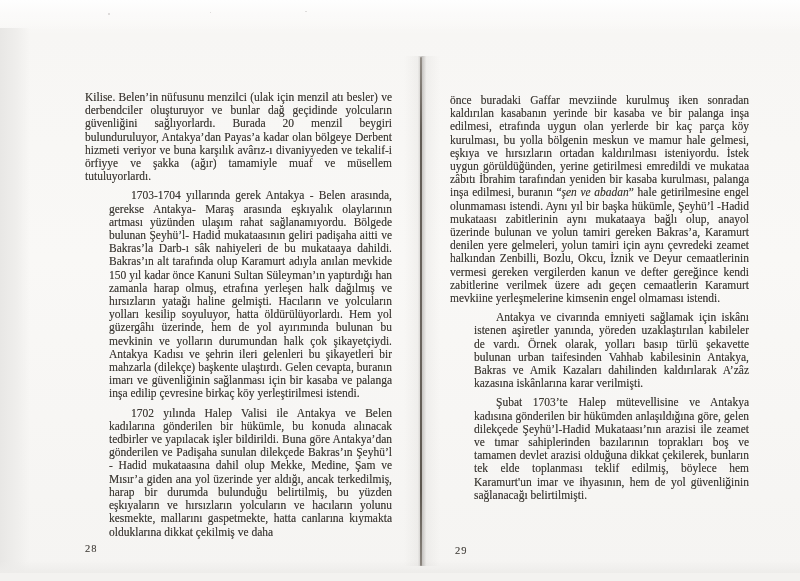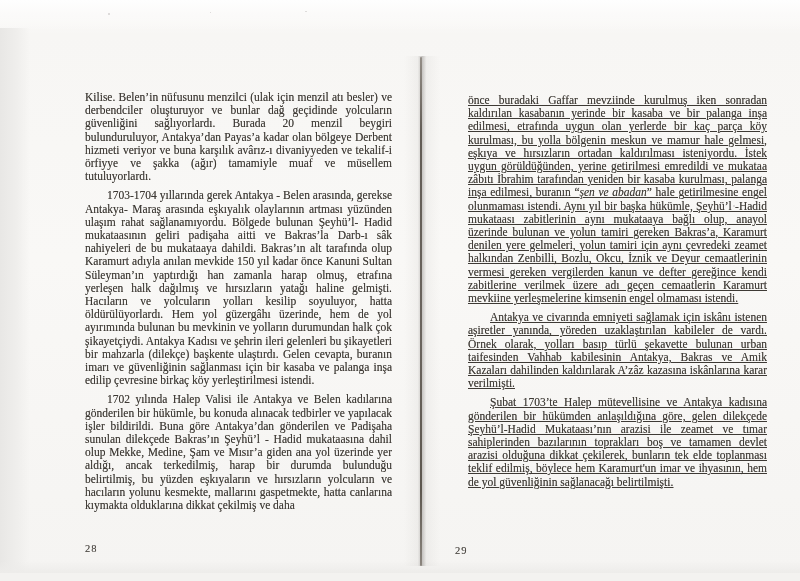--- a/index.html
+++ b/index.html
@@ -61,30 +61,30 @@
     font-size: 11.5px;
     line-height: 13.2px;
     color: #3e3a35;
     text-shadow: 0 0 0.5px rgba(62,58,53,0.55);
   }
   .page-text.left {
     left: 85px; top: 91px;
     width: 307px;
   }
   .page-text.right {
-    left: 468px; top: 94px;
+    left: 450px; top: 94px;
     width: 299px;
-    text-decoration: underline;
   }
   .page-text p {
     margin: 0;
     padding: 0;
   }
   .page-text p + p {
     margin-top: 6px;
+    margin-left: 24px;
   }
   .page-text p.indent {
     text-indent: 22px;
   }
   .page-number {
     position: absolute;
     font-size: 10.5px;
     color: #4b4742;
     letter-spacing: 1px;
     text-align: left;

